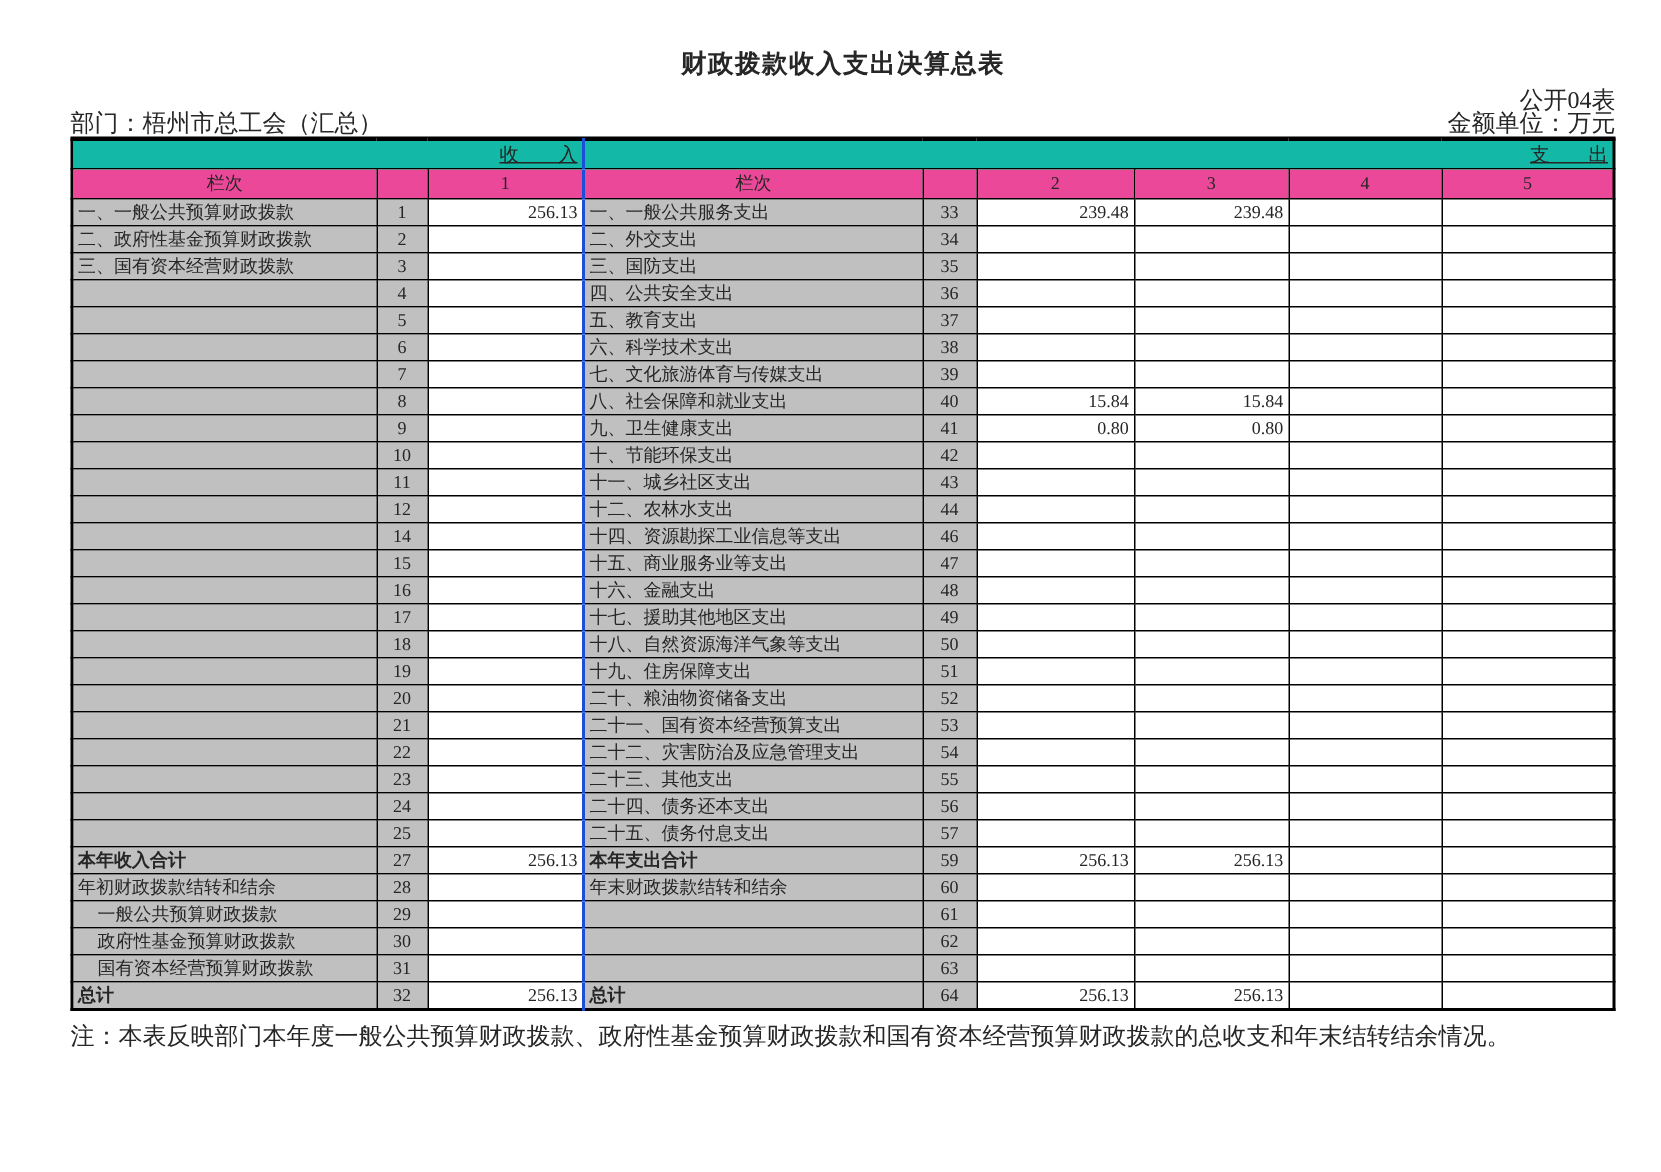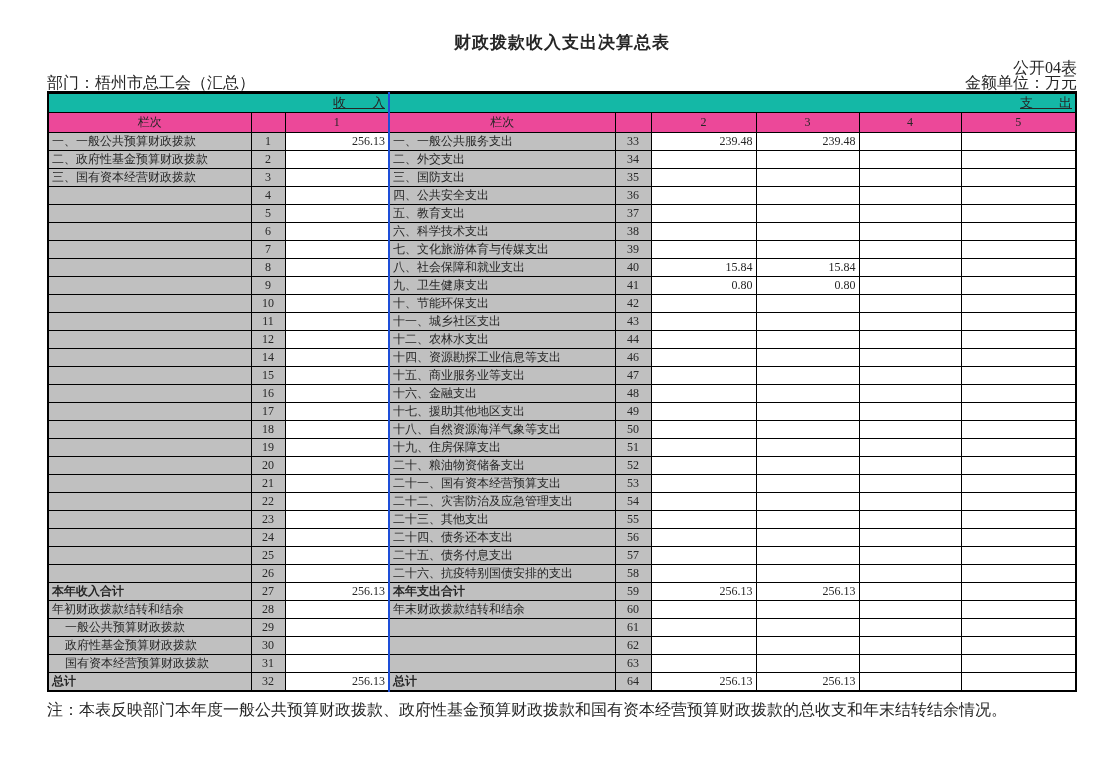--- a/index.html
+++ b/index.html
@@ -350,31 +350,20 @@
           <td class="no">25</td>
           <td class="num"></td>
           <td class="item sec">二十五、债务付息支出</td>
           <td class="no">57</td>
           <td class="num"></td>
           <td class="num"></td>
           <td class="num"></td>
           <td class="num"></td>
         </tr>
         <tr>
-          <td class="item"></td>
-          <td class="no">26</td>
-          <td class="num"></td>
-          <td class="item sec">二十六、抗疫特别国债安排的支出</td>
-          <td class="no">58</td>
-          <td class="num"></td>
-          <td class="num"></td>
-          <td class="num"></td>
-          <td class="num"></td>
-        </tr>
-        <tr>
           <td class="item b">本年收入合计</td>
           <td class="no">27</td>
           <td class="num">256.13</td>
           <td class="item sec b">本年支出合计</td>
           <td class="no">59</td>
           <td class="num">256.13</td>
           <td class="num">256.13</td>
           <td class="num"></td>
           <td class="num"></td>
         </tr>

